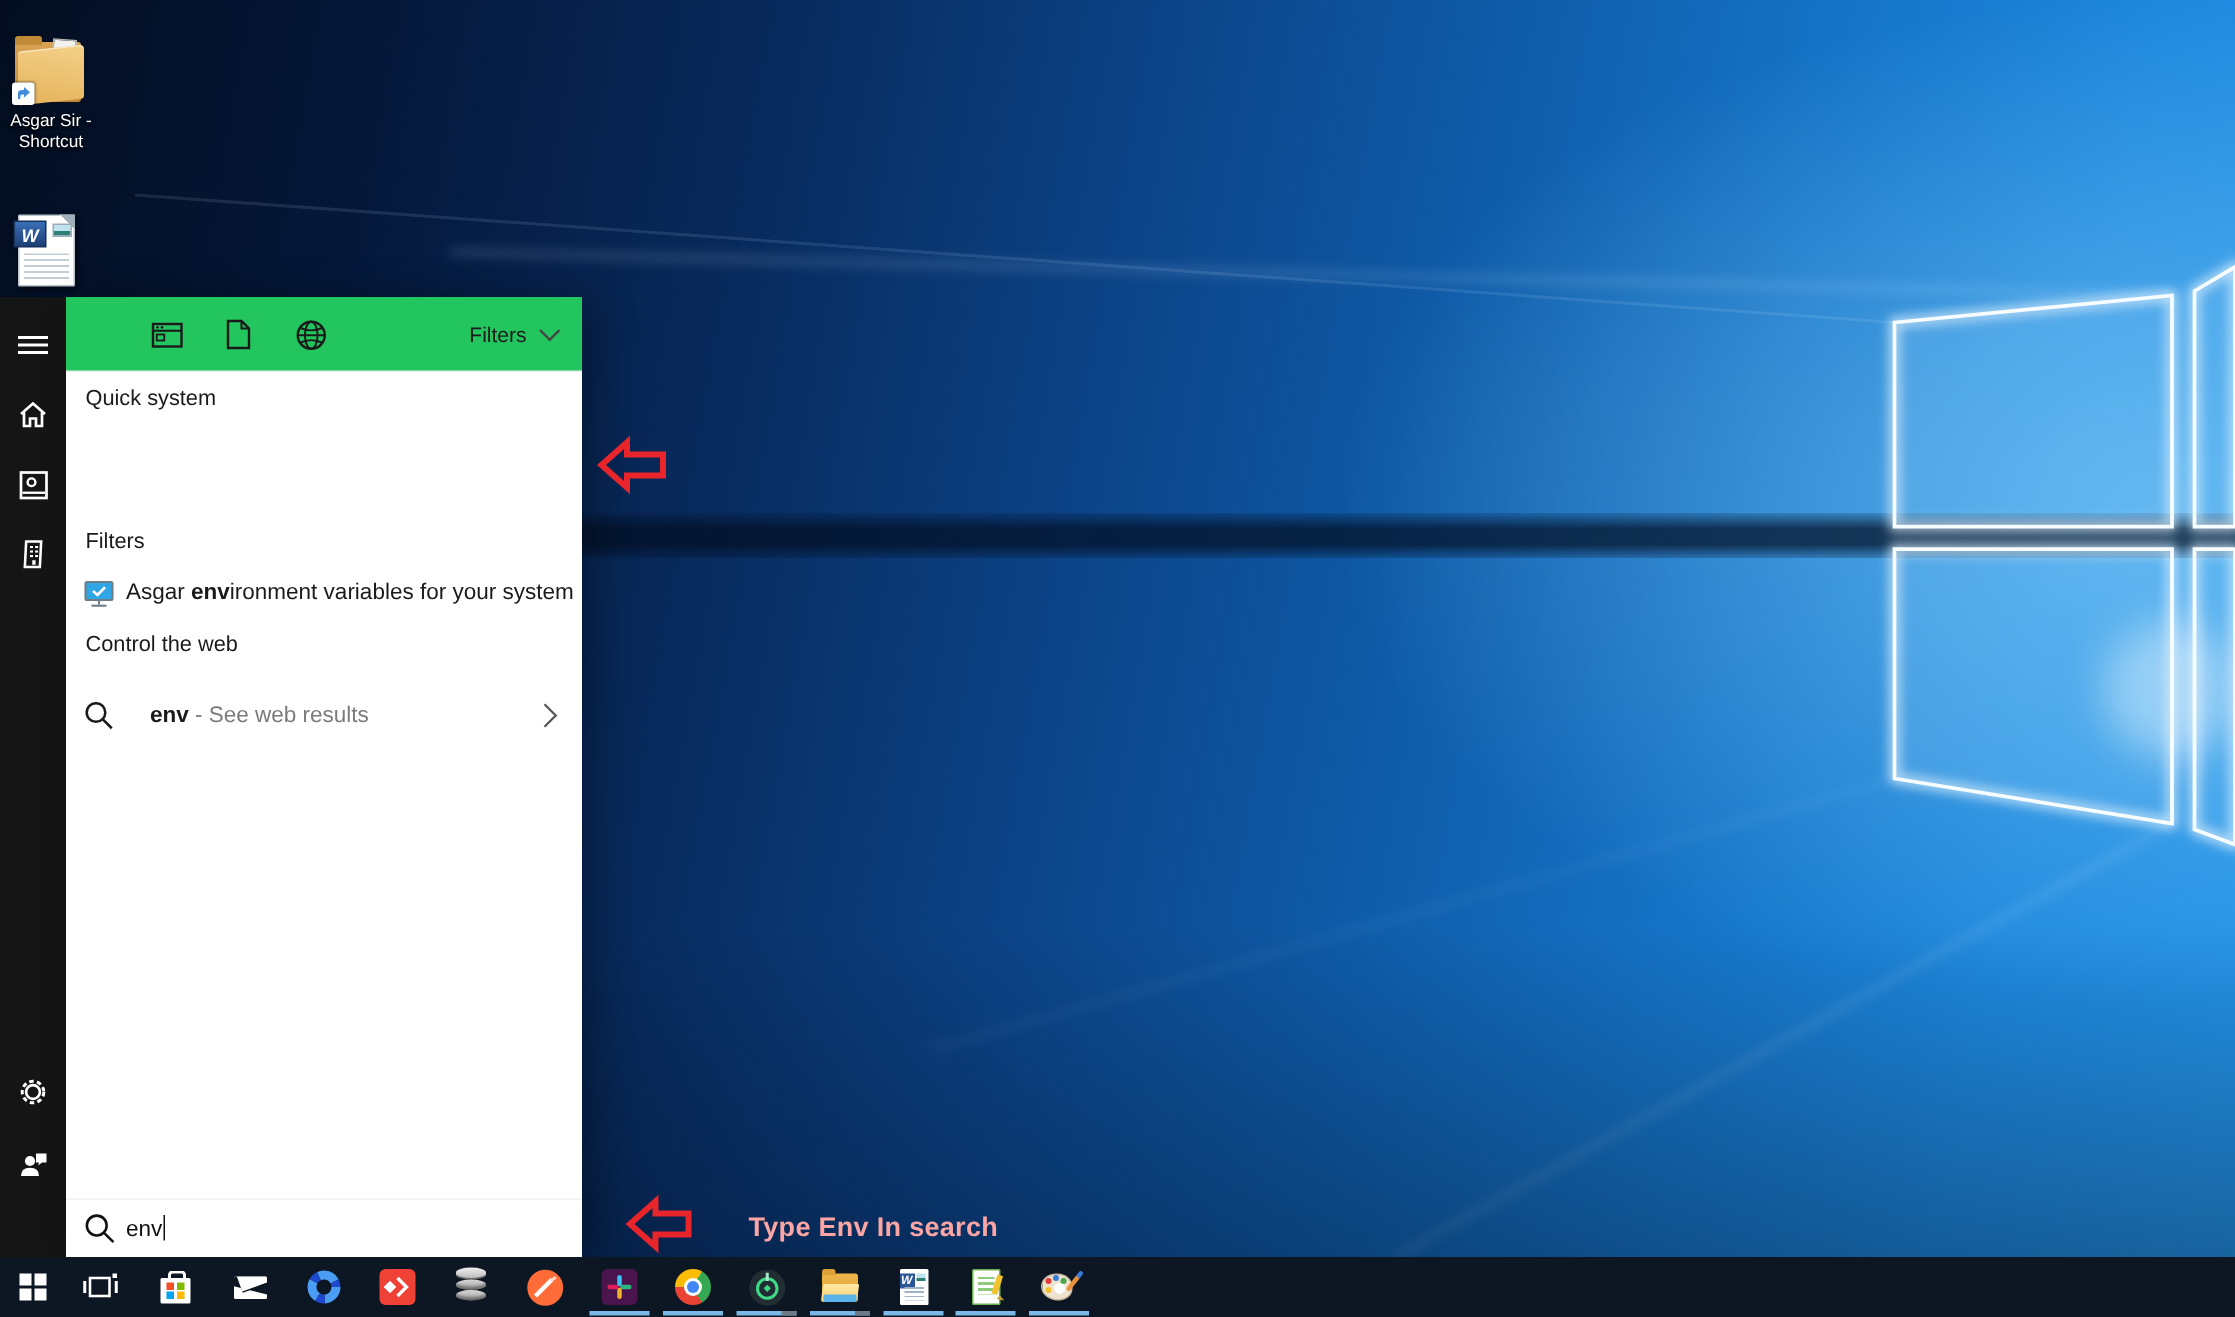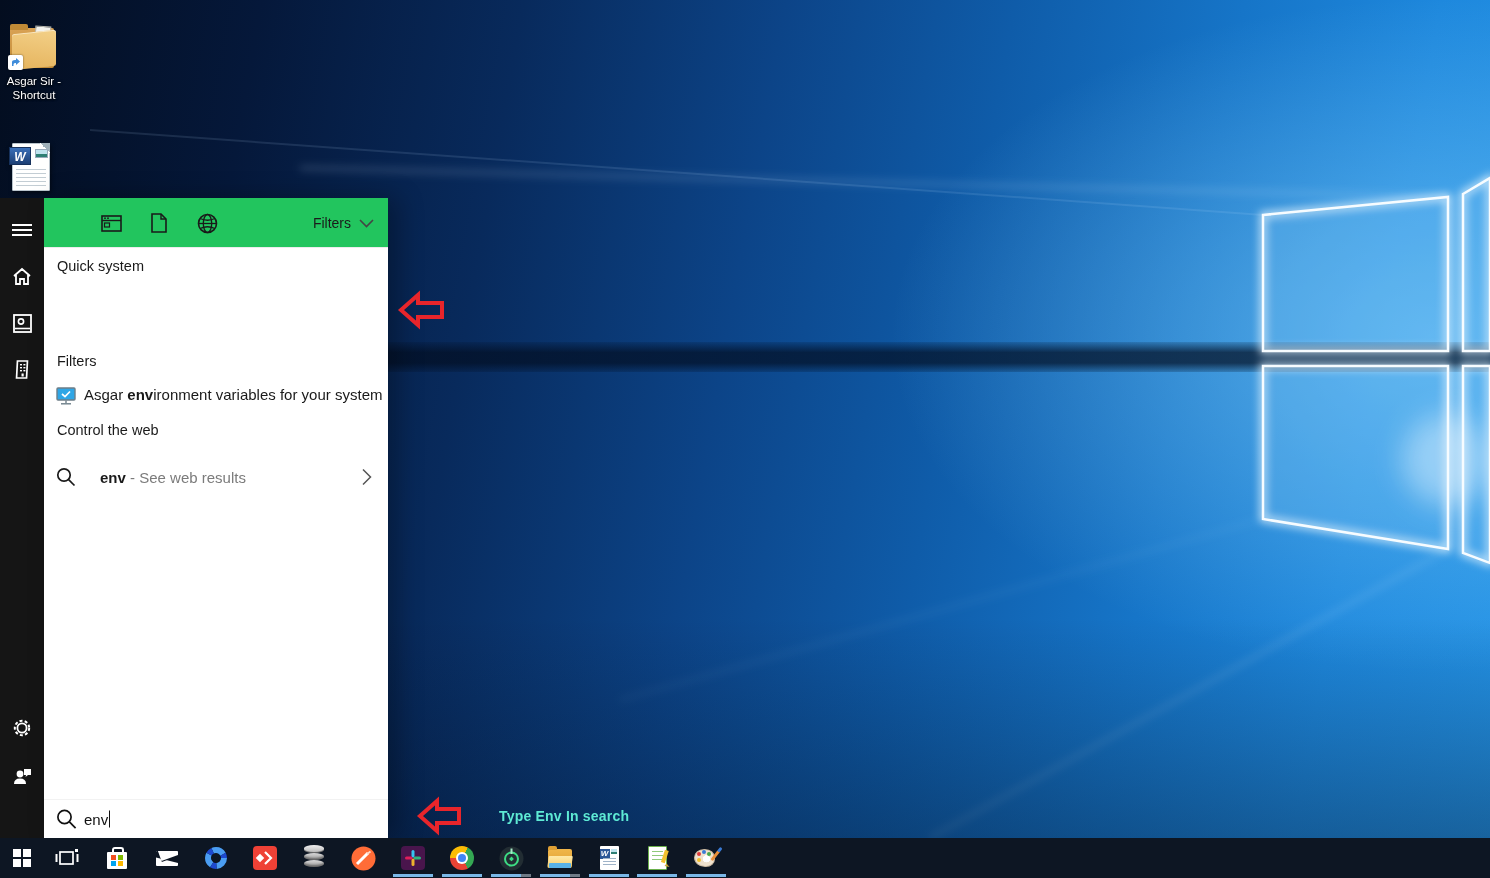--- a/index.html
+++ b/index.html
@@ -63,21 +63,21 @@
   .mini-monitor { position:absolute; }
   .chev-right { position:absolute; right:16px; top:50%; transform:translateY(-50%); }
   #web-item .weblabel { position:absolute; left:56px; top:50%; transform:translateY(-50%); font-size:15px; color:#1a1a1a; white-space:nowrap; }
   #web-item .weblabel .dim { color:#7b7b7b; }
   #search-row { position:absolute; left:0; bottom:0; width:100%; height:39px; background:#fff; border-top:1px solid #f2f2f2; }
   #search-row .query { position:absolute; left:40px; top:50%; transform:translateY(-50%); font-size:15px; color:#111; }
   .caret { display:inline-block; width:1px; height:17px; background:#111; vertical-align:-3px; margin-left:1px; }
   .mag { position:absolute; left:12px; top:50%; transform:translateY(-50%); }
 
   
-  .red-note { position:absolute; color:#5eead4; font-size:14px; font-weight:700; letter-spacing:.2px; }
+  .red-note { position:absolute; color:#fca5a5; font-size:18px; font-weight:700; letter-spacing:.2px; }
 
   
   #taskbar { position:absolute; left:0; bottom:0; width:1490px; height:40px; background:#0d1623; }
   .tb-btn { position:absolute; top:0; width:44px; height:40px; display:flex; align-items:center; justify-content:center; cursor:pointer; }
   .run-bar { position:absolute; top:36px; height:3px; background:#7ab8e8; }
   .run-bar .grp { position:absolute; right:0; top:0; width:10px; height:3px; background:#6f7a86; }
 
   
   .winlogo { display:grid; grid-template-columns:8px 8px; grid-template-rows:8px 8px; gap:1.5px; }
   .winlogo div { background:#fff; }

